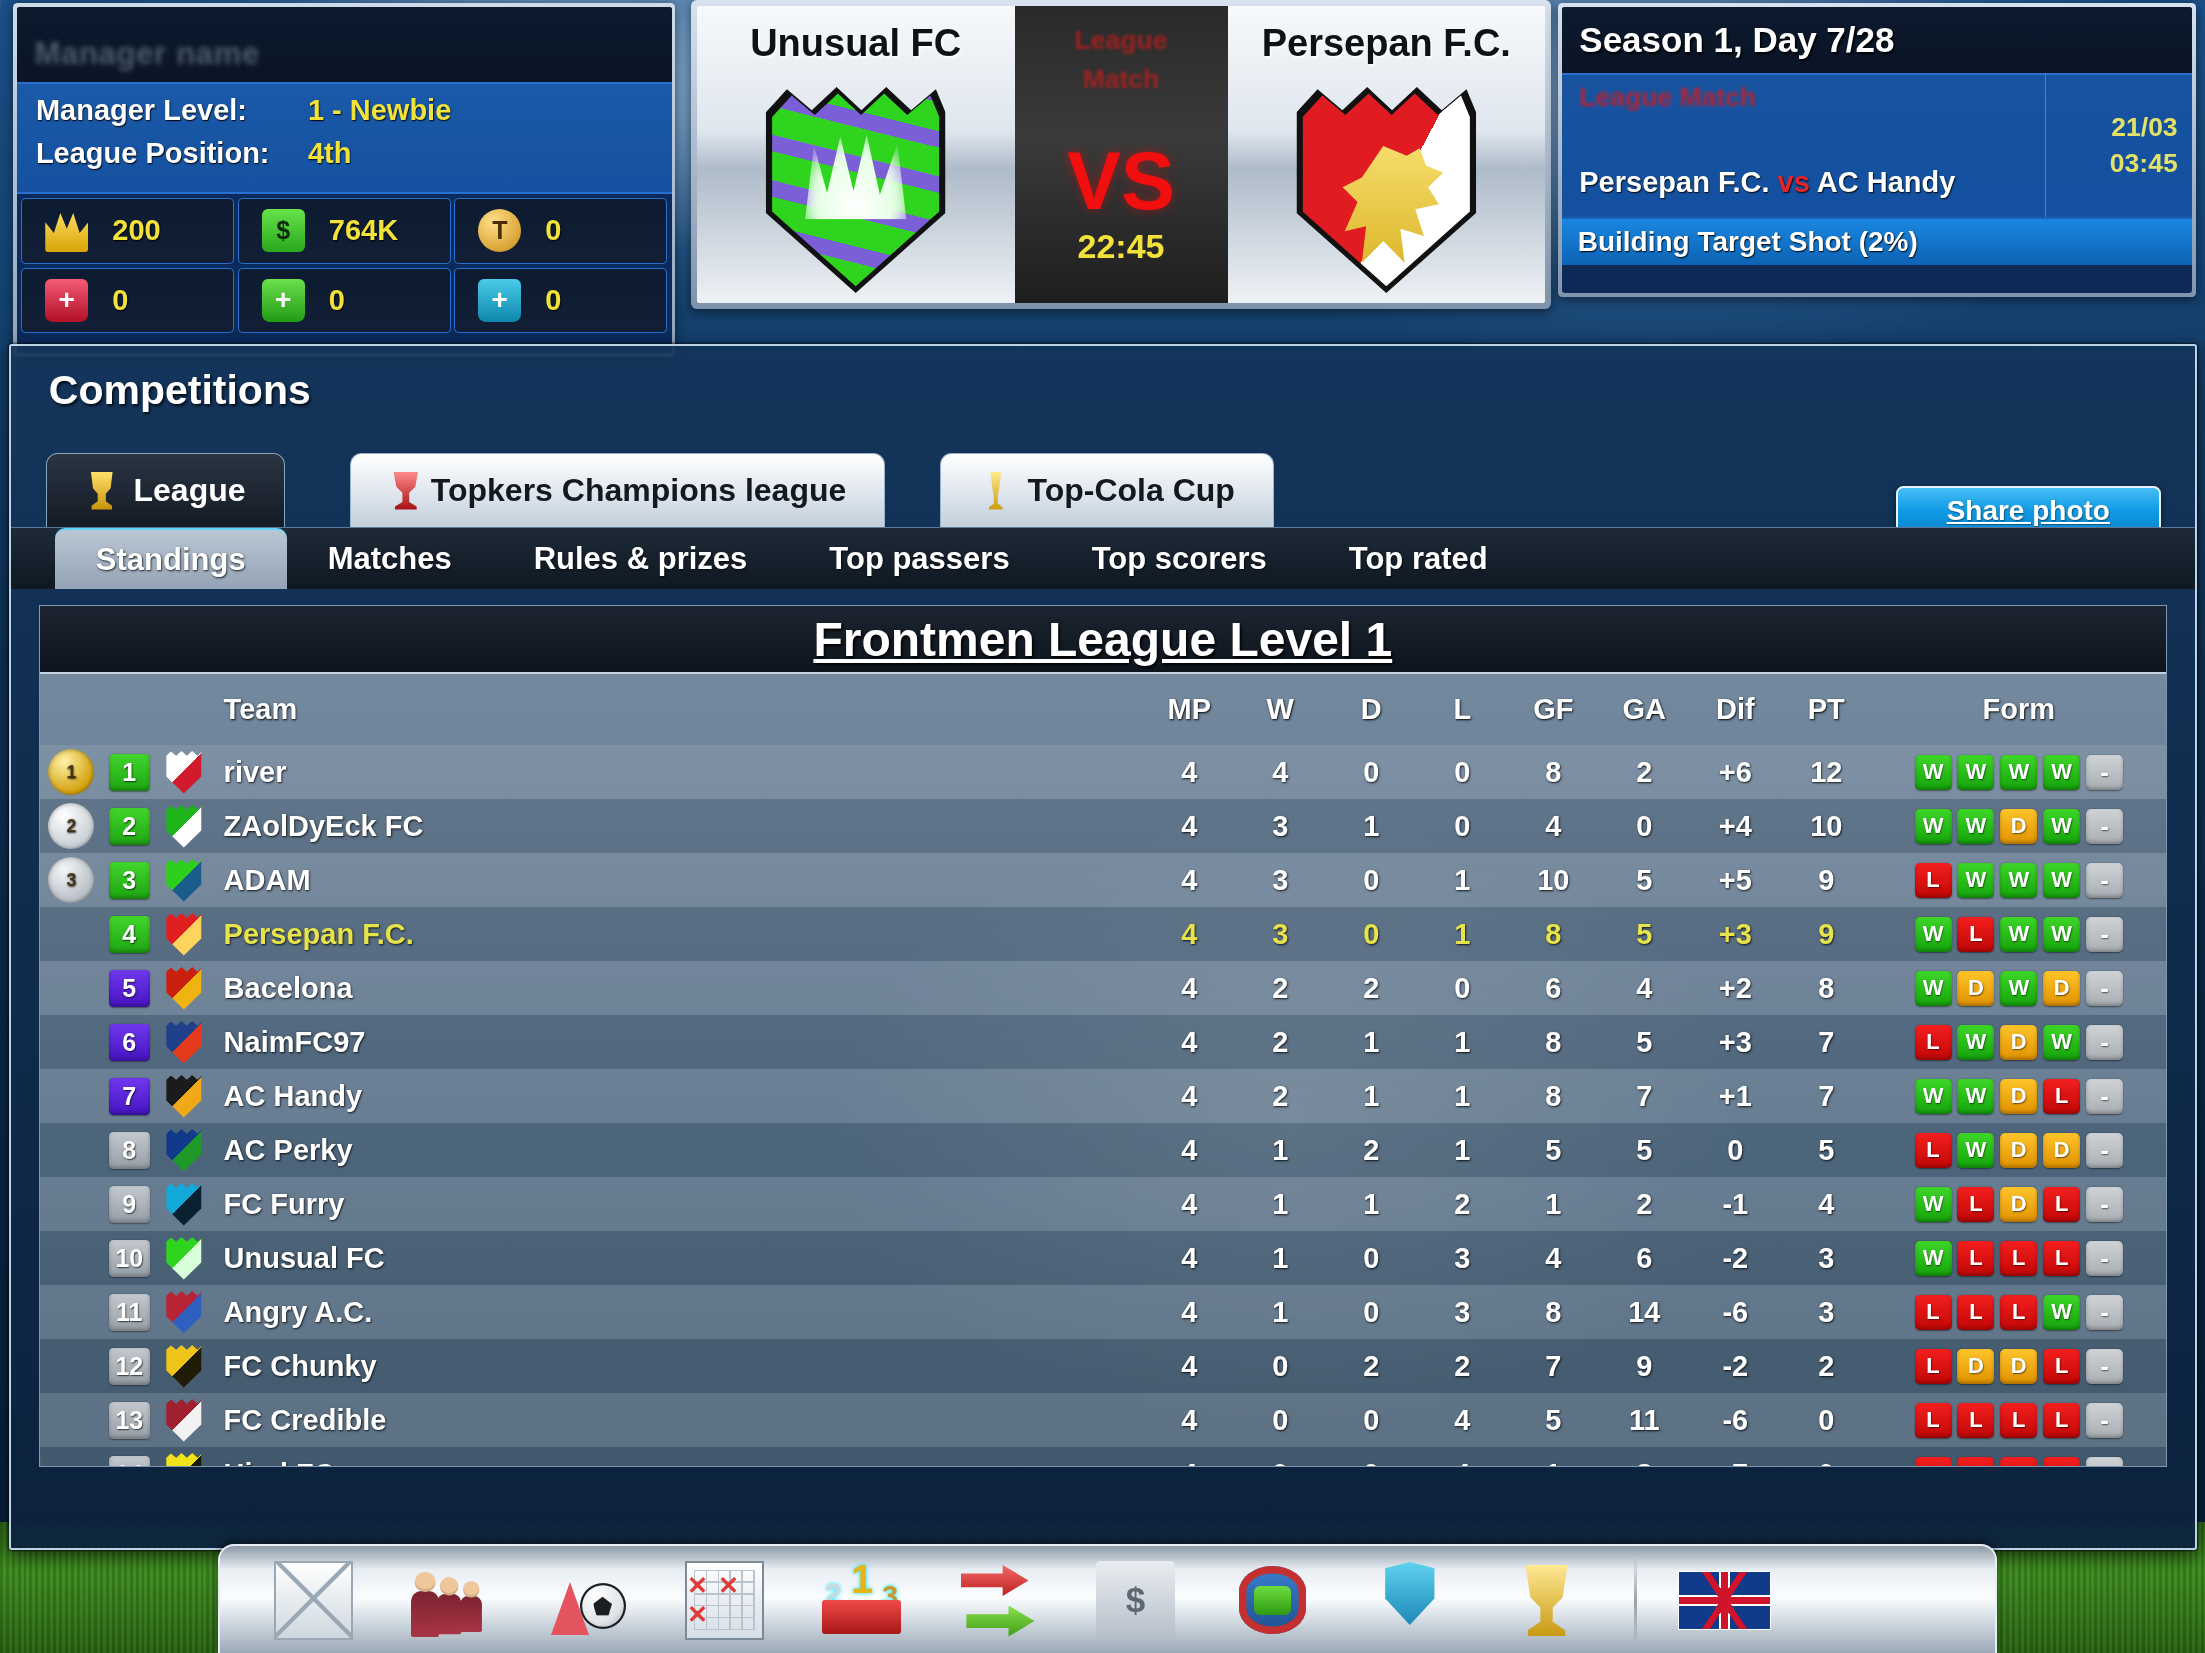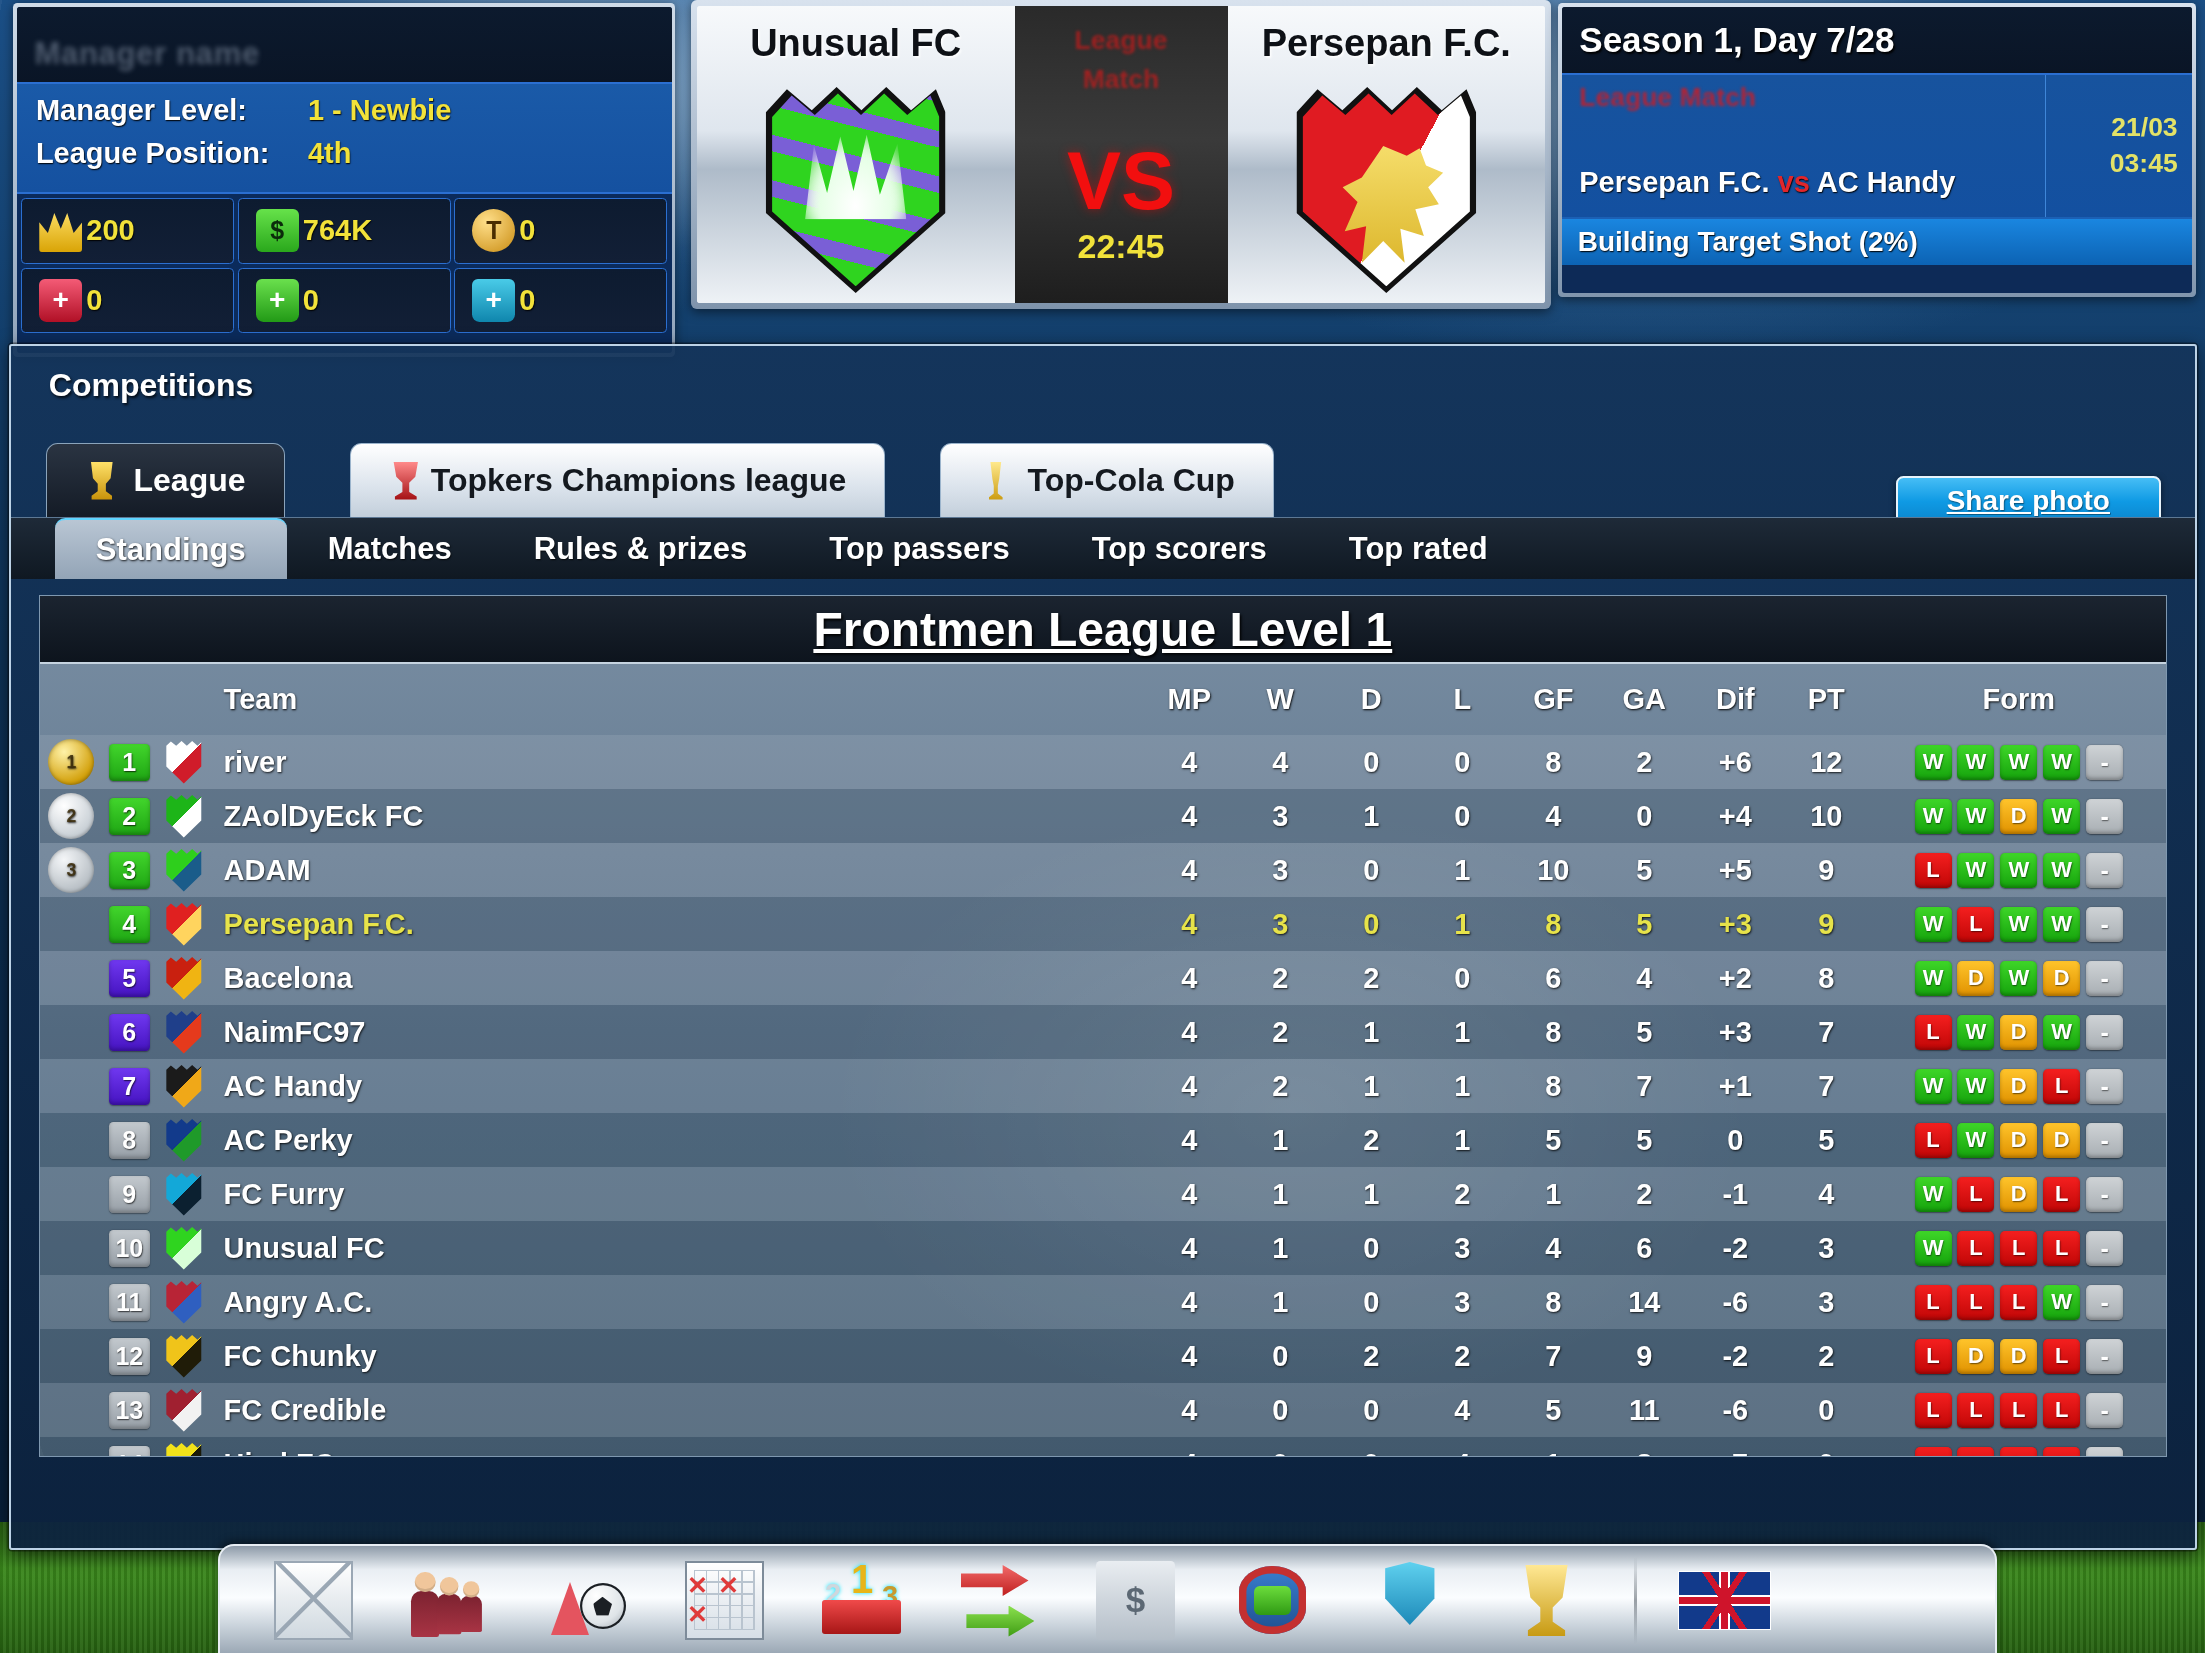--- a/index.html
+++ b/index.html
@@ -64,21 +64,21 @@
     border-bottom: 2.2px solid #2b6fd1;
   }
   .mgr-row { display: flex; align-items: baseline; height: 43px; }
   .mgr-label { color: #ffffff; font-size: 29px; font-weight: bold; width: 272px; text-shadow: 0.7px 0.7px 1.5px #000; }
   .mgr-value { color: #f2e23a; font-size: 29px; font-weight: bold; text-shadow: 0.7px 0.7px 1.5px #000; }
 
   .res-grid { display: grid; grid-template-columns: 1fr 1fr 1fr; grid-template-rows: 1fr 1fr; gap: 3.7px; padding: 4.4px; height: 144px; }
   .res-cell {
     background: linear-gradient(180deg,#0d1b30,#121f36);
     border: 1.5px solid #2b6fd1; border-radius: 4.4px;
-    display: flex; align-items: center; gap: 4px; padding-left: 17px;
+    display: flex; align-items: center; gap: 24px; padding-left: 23px;
   }
   .res-ico { width: 43px; height: 43px; flex: 0 0 43px; display: flex; align-items: center; justify-content: center; font-weight: bold; font-size: 25px; }
   .ico-crown {
     background: linear-gradient(180deg,#ffe169,#d9a406);
     clip-path: polygon(0% 100%,100% 100%,100% 30%,80% 55%,65% 8%,50% 45%,35% 8%,20% 55%,0% 30%);
     border-radius: 2.9px;
   }
   .ico-dollar { background: linear-gradient(180deg,#66e24a,#2aa81c); border-radius: 5.9px; color: #0b2b0b; }
   .ico-token { background: radial-gradient(circle at 35% 30%,#ffdf8a,#c98c12); border-radius: 50%; color: #4a2d00; }
   .ico-kit { border-radius: 5.9px 5.9px 7.4px 7.4px; position: relative; color: #fff; font-size: 28px; }
@@ -171,21 +171,21 @@
 
   
   #main-window {
     position: absolute; left: 8.8px; top: 344px; width: 2188px; height: 1206px;
     background: linear-gradient(180deg, rgba(20,52,90,.92), rgba(12,34,62,.95));
     border: 2.2px solid #bcd2e6;
     border-radius: 2.9px;
     box-shadow: 0 0 0 1.5px rgba(0,0,0,.4), 0 5.9px 19px rgba(0,0,0,.6);
     overflow: hidden;
   }
-  #page-title { color: #fff; font-size: 32px; font-weight: bold; padding: 20.6px 0 0 38px; text-shadow: 1.5px 2.2px 2.9px rgba(0,0,0,.8); }
+  #page-title { color: #fff; font-size: 41px; font-weight: bold; padding: 20.6px 0 0 38px; text-shadow: 1.5px 2.2px 2.9px rgba(0,0,0,.8); }
 
   
   #comp-tabs { position: relative; height: 87px; margin: 26.5px 0 0 35px; }
   .comp-tab {
     position: absolute; bottom: 0; height: 74px;
     display: flex; align-items: center; gap: 14.7px;
     padding: 0 38px;
     border-radius: 11.8px 11.8px 0 0;
     font-size: 32px; font-weight: bold;
     border: 1.5px solid #9bb4cc; border-bottom: none;

